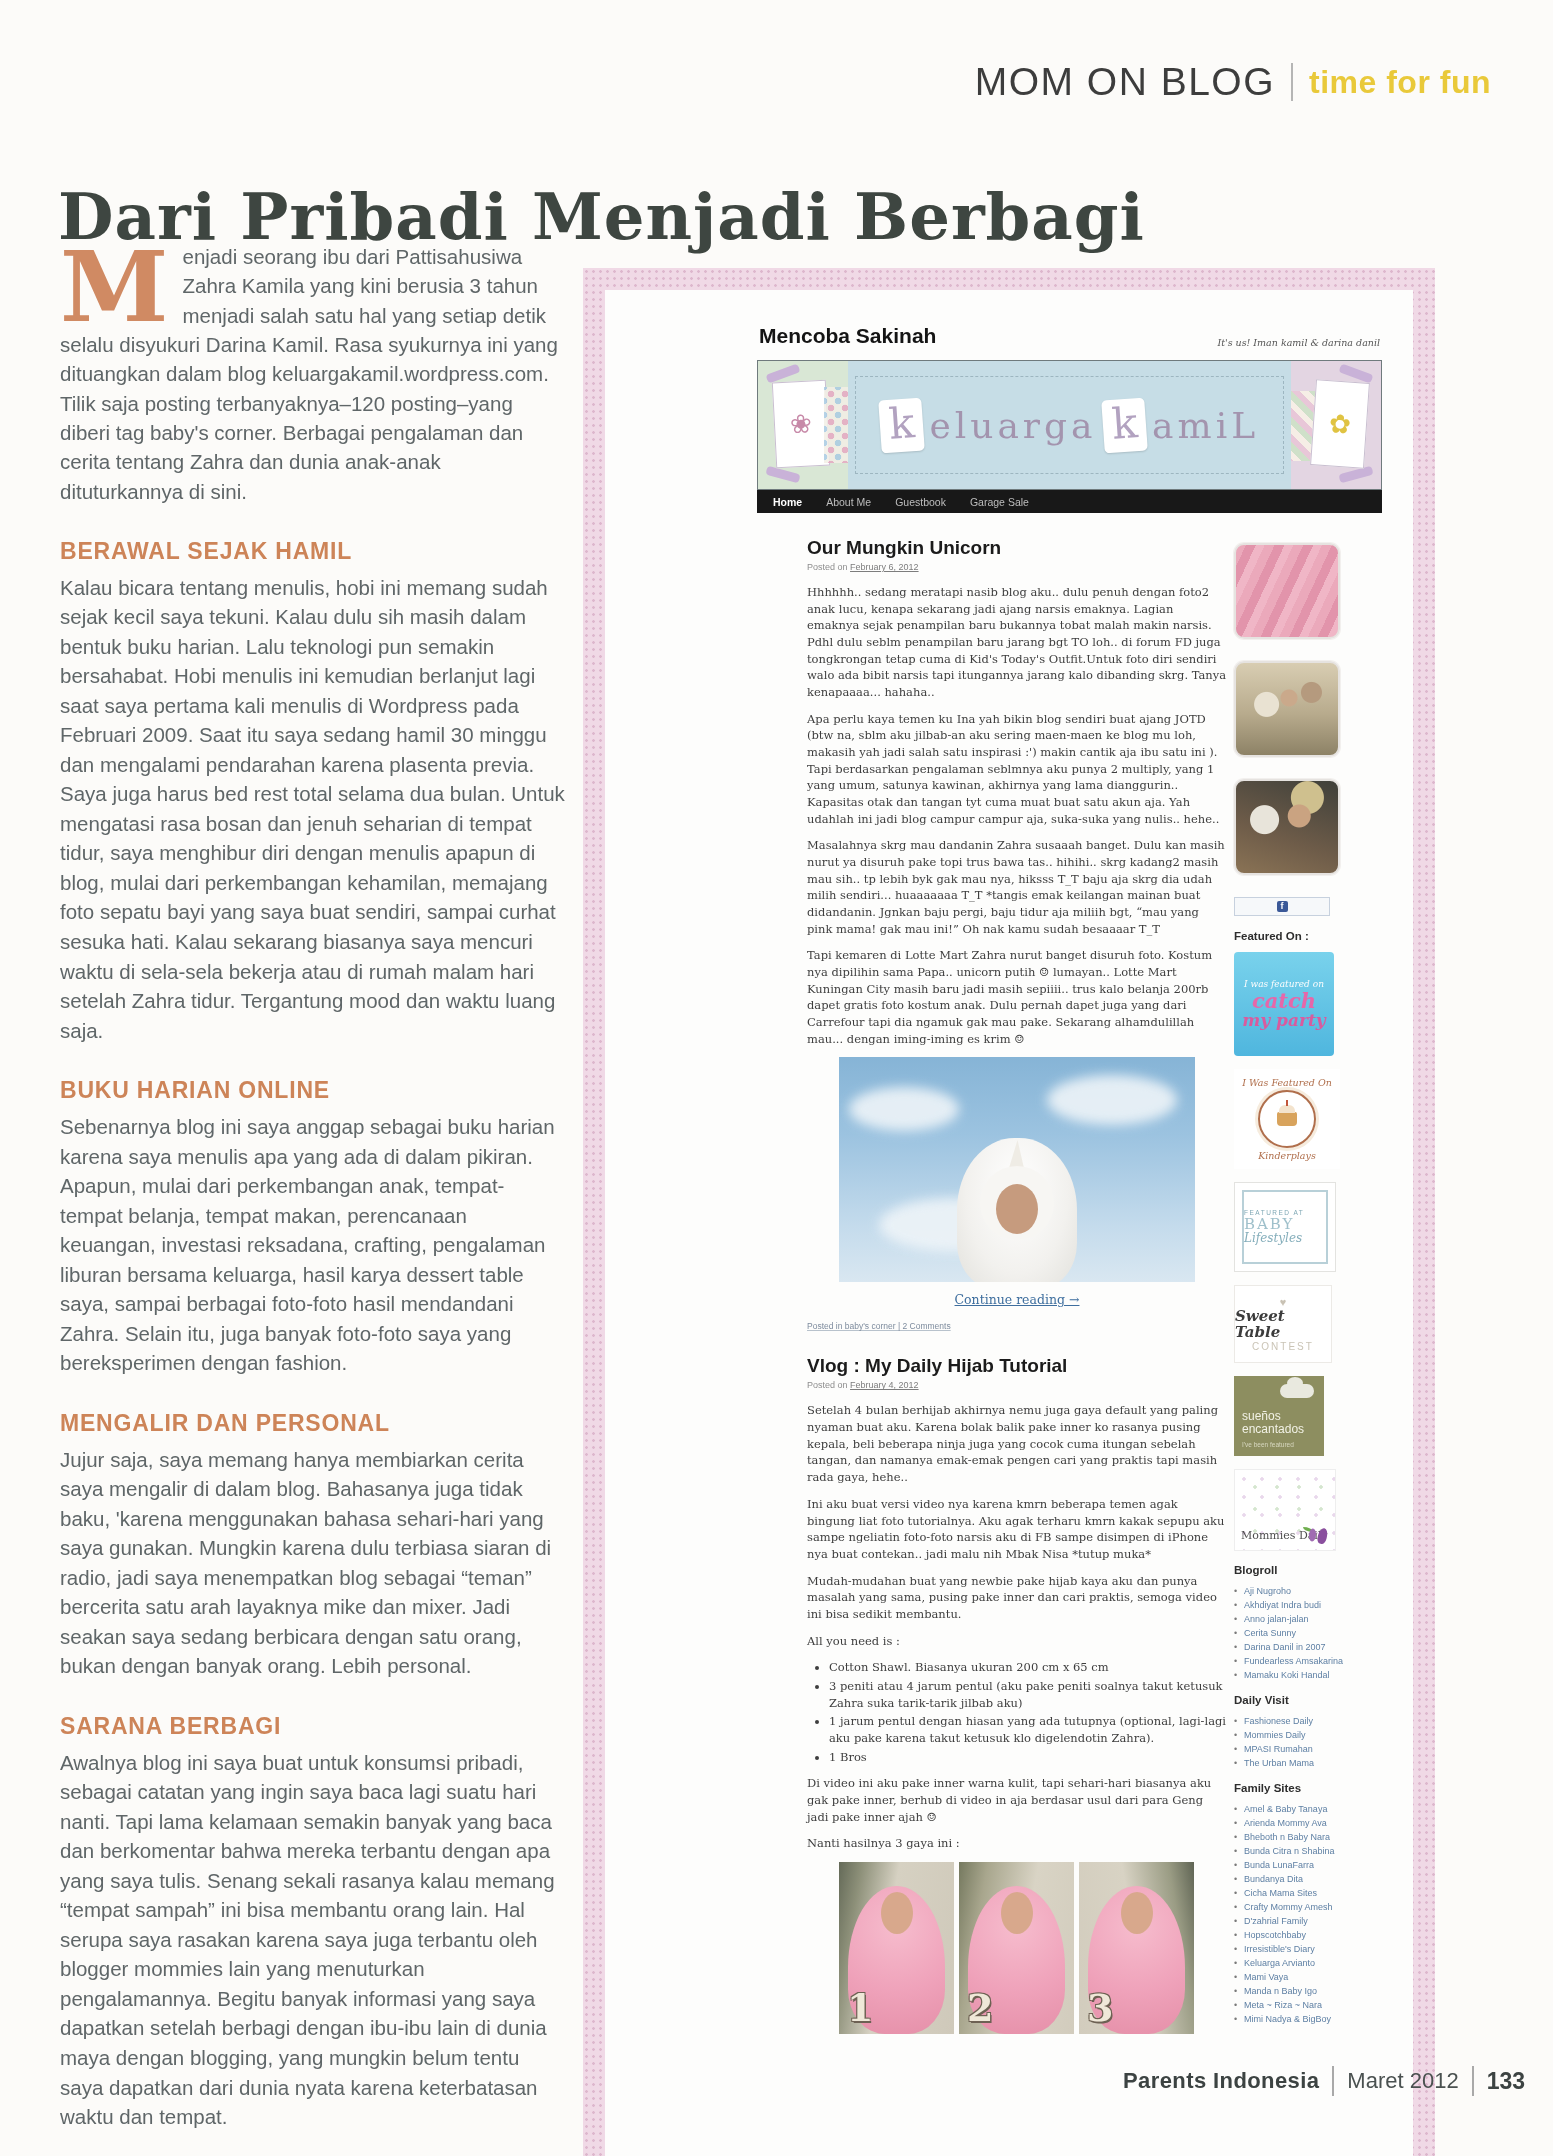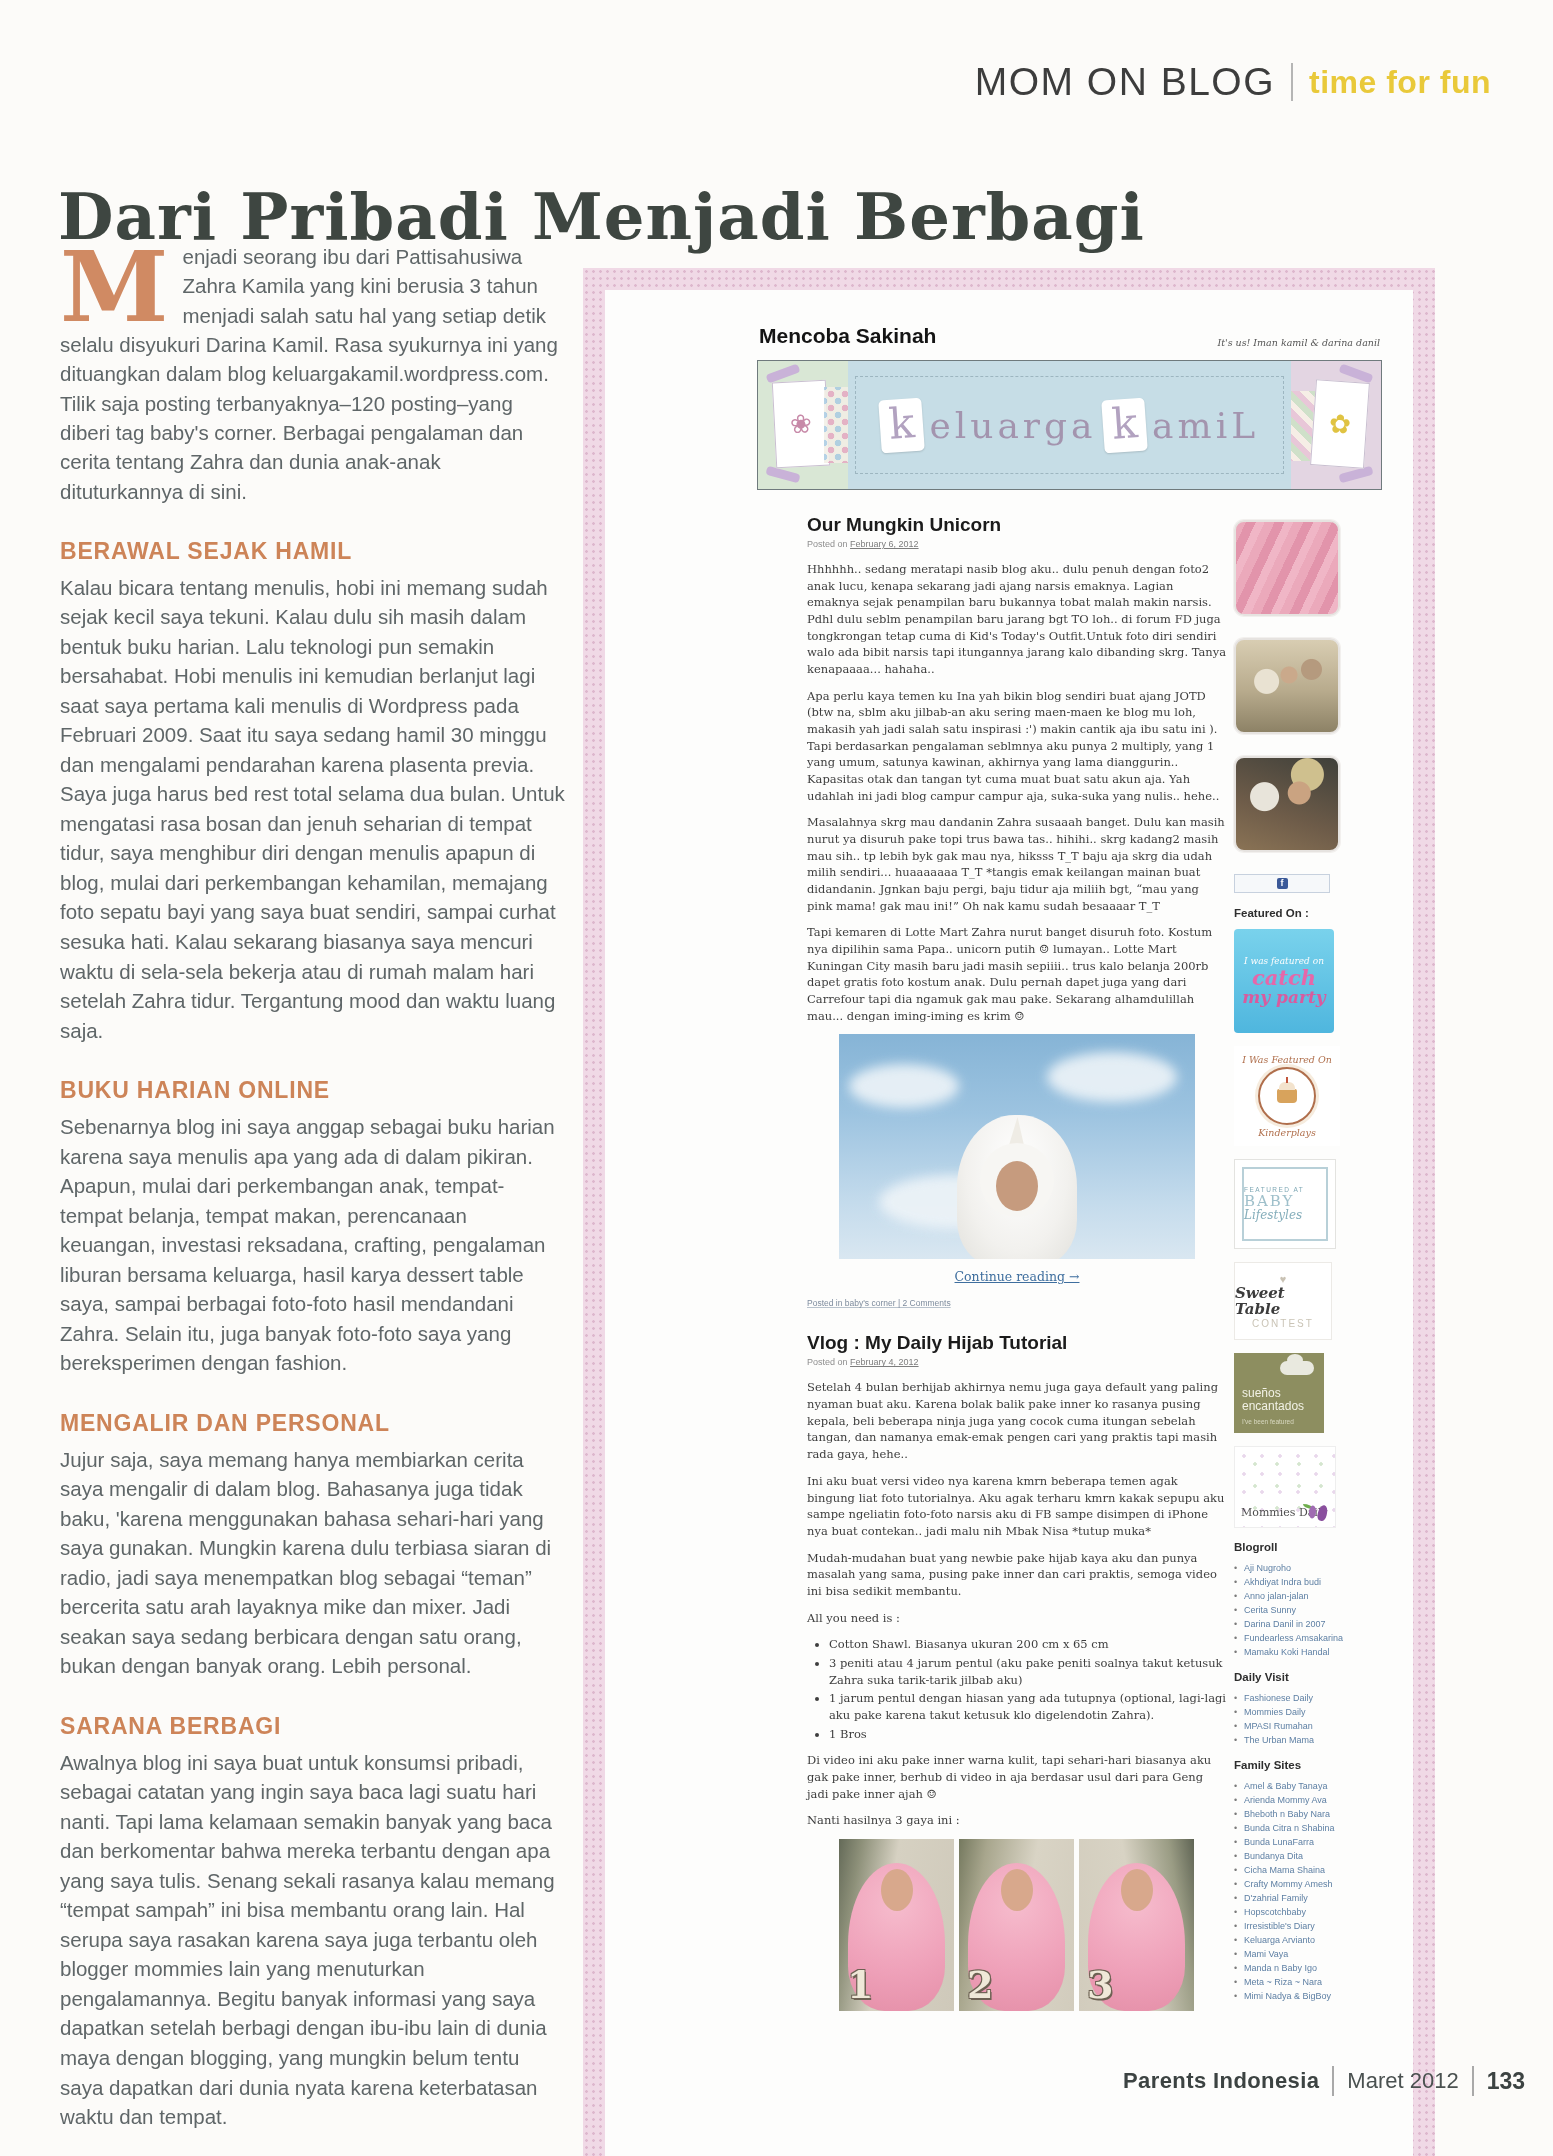--- a/index.html
+++ b/index.html
@@ -209,20 +209,26 @@
           <div class="banner-stripes"></div>
           <div class="banner-card right">✿</div>
           <div class="banner-center">
             <span class="banner-tile">k</span>
             <span class="banner-word">eluarga</span>
             <span class="banner-tile">k</span>
             <span class="banner-word">amiL</span>
           </div>
         </div>
 
+        <nav class="blog-nav">
+            <a class="nav-item">Home</a>
+            <a class="nav-item">About Me</a>
+            <a class="nav-item">Guestbook</a>
+            <a class="nav-item">Garage Sale</a>
+          </nav>
 
         <div class="blog-body">
 
           <div class="main-col">
 
             <article>
               <h2 class="post-title">Our Mungkin Unicorn</h2>
               <p class="post-date">
                 <span>Posted on </span><span class="date-link">February 6, 2012</span>
               </p>
@@ -360,21 +366,21 @@
               </ul>
 
             <div class="side-heading">Family Sites</div>
             <ul class="side-list">
                 <li>Amel &amp; Baby Tanaya</li>
                 <li>Arienda Mommy Ava</li>
                 <li>Bheboth n Baby Nara</li>
                 <li>Bunda Citra n Shabina</li>
                 <li>Bunda LunaFarra</li>
                 <li>Bundanya Dita</li>
-                <li>Cicha Mama Shaina</li>
+                <li>Cicha Mama Sites</li>
                 <li>Crafty Mommy Amesh</li>
                 <li>D'zahrial Family</li>
                 <li>Hopscotchbaby</li>
                 <li>Irresistible's Diary</li>
                 <li>Keluarga Arvianto</li>
                 <li>Mami Vaya</li>
                 <li>Manda n Baby Igo</li>
                 <li>Meta ~ Riza ~ Nara</li>
                 <li>Mimi Nadya &amp; BigBoy</li>
               </ul>

